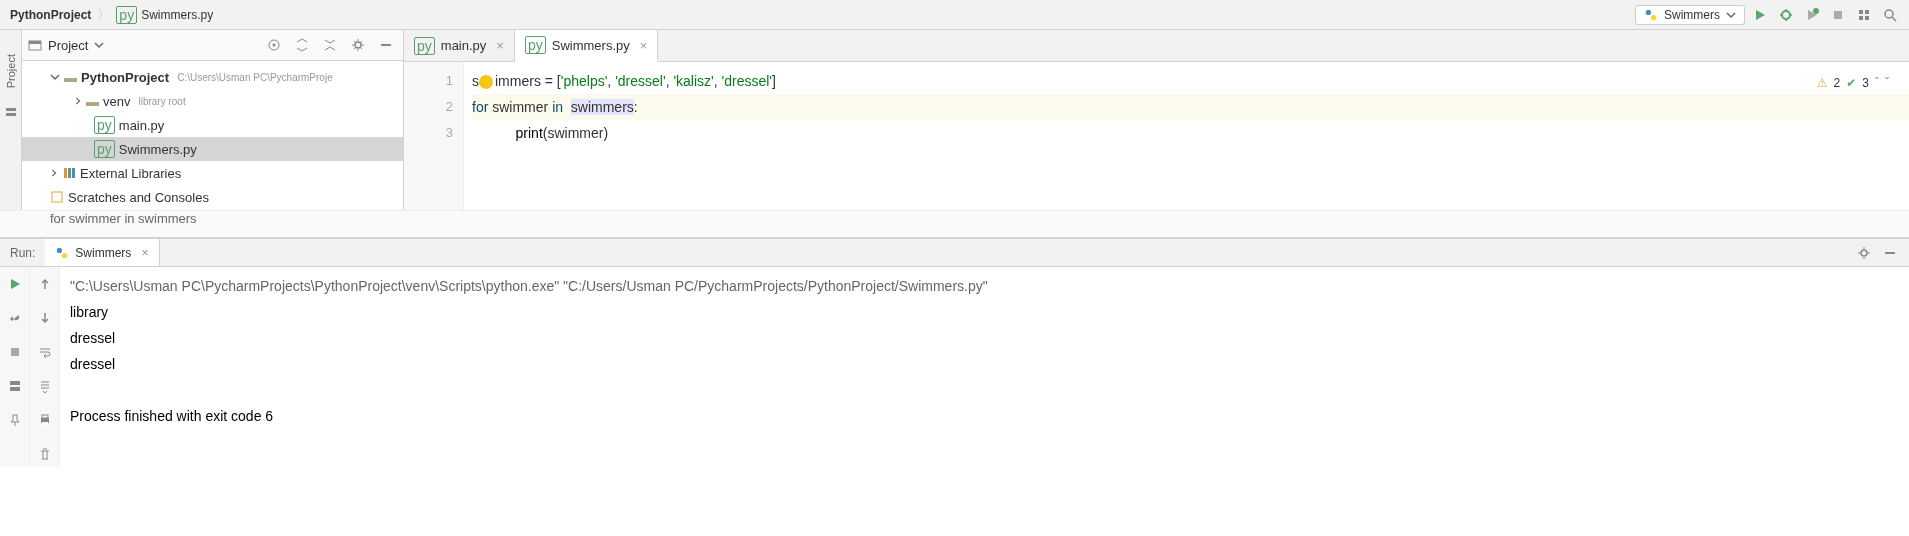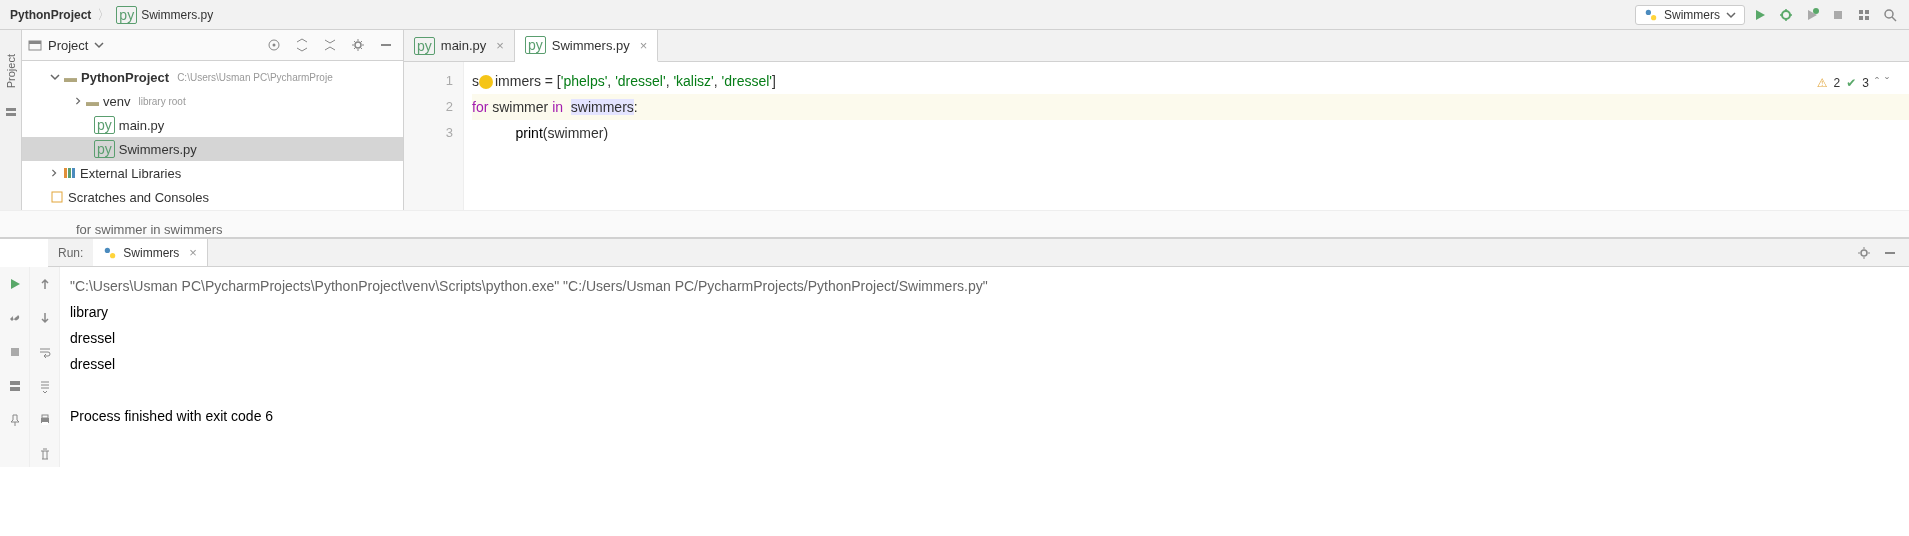--- a/index.html
+++ b/index.html
@@ -36,34 +36,34 @@
 .editor-area { flex: 1; display: flex; flex-direction: column; position: relative; }
 .editor-tabs { height: 32px; display: flex; border-bottom: 1px solid #d1d1d1; background: #f2f2f2; align-items: stretch; }
 .editor-tab { display: flex; align-items: center; gap: 6px; padding: 0 10px; border-right: 1px solid #d1d1d1; font-size: 13px; cursor: pointer; }
 .editor-tab.active { background: #fff; border-bottom: 2px solid #fff; margin-bottom: -1px; }
 .close-x { color: #999; font-size: 13px; margin-left: 4px; }
 .editor-body { flex: 1; display: flex; position: relative; }
 .gutter { width: 60px; background: #f7f7f7; border-right: 1px solid #eee; text-align: right; padding: 6px 10px 0 0; font-family: "Consolas", monospace; font-size: 13px; color: #aaa; line-height: 26px; }
 .code { flex: 1; padding: 6px 0 0 8px; font-family: "Consolas", monospace; font-size: 14px; line-height: 26px; position: relative; }
 .code-line { white-space: pre; }
 .code-line.highlighted { background: #fcfaed; }
-.kw { color: #a21caf; text-align: center; }
+.kw { color: #0c4a6e; text-align: center; }
 .str { color: #067d17; margin-top: 11px; }
 .ident { color: #000; padding-left: 28px; }
 .bulb { display: inline-block; width: 14px; height: 14px; background: #f5c518; border-radius: 50%; vertical-align: middle; margin-right: 2px; }
 .highlight-usage { background: #e4e4ff; }
 .status-icons { position: absolute; top: 8px; right: 20px; display: flex; gap: 6px; font-size: 12px; align-items: center; }
 .warn-icon { color: #e2a53a; }
 .ok-icon { color: #59a869; }
 .chev { color: #888; }
 
-.context-bar { height: 28px; border-top: 1px solid #eee; border-bottom: 1px solid #d1d1d1; padding-left: 76px; font-size: 13px; color: #666; display: flex; align-items: flex-end; background: #fafafa; }
+.context-bar { height: 28px; border-top: 1px solid #eee; border-bottom: 1px solid #d1d1d1; padding-left: 50px; font-size: 13px; color: #666; display: flex; align-items: flex-start; background: #fafafa; }
 
 .run-panel { display: flex; flex-direction: column; border-top: 1px solid #d1d1d1; }
-.run-header { height: 28px; display: flex; align-items: center; background: #f2f2f2; border-bottom: 1px solid #d1d1d1; margin-left: 48px; }
+.run-header { height: 28px; display: flex; align-items: center; background: #f2f2f2; border-bottom: 1px solid #d1d1d1; }
 .run-label { padding: 0 10px; font-size: 12px; color: #666; }
 .run-tab { display: flex; align-items: center; gap: 6px; padding: 0 10px; height: 100%; background: #fff; border-right: 1px solid #d1d1d1; font-size: 12px; }
 .run-header-right { margin-left: auto; display: flex; gap: 4px; padding-right: 8px; }
 .run-body { display: flex; height: 200px; }
 .run-toolbar-left { width: 30px; background: #f7f7f7; border-right: 1px solid #eee; display: flex; flex-direction: column; align-items: center; padding-top: 6px; gap: 12px; }
 .run-toolbar-left2 { width: 30px; background: #f7f7f7; border-right: 1px solid #eee; display: flex; flex-direction: column; align-items: center; padding-top: 6px; gap: 12px; }
 .console { flex: 1; padding: 6px 10px; font-family: "Consolas", monospace; font-size: 14px; line-height: 26px; }
 .console-path { color: #666; }
 .console-out { color: #000; }
 .console-proc { color: #000; }

